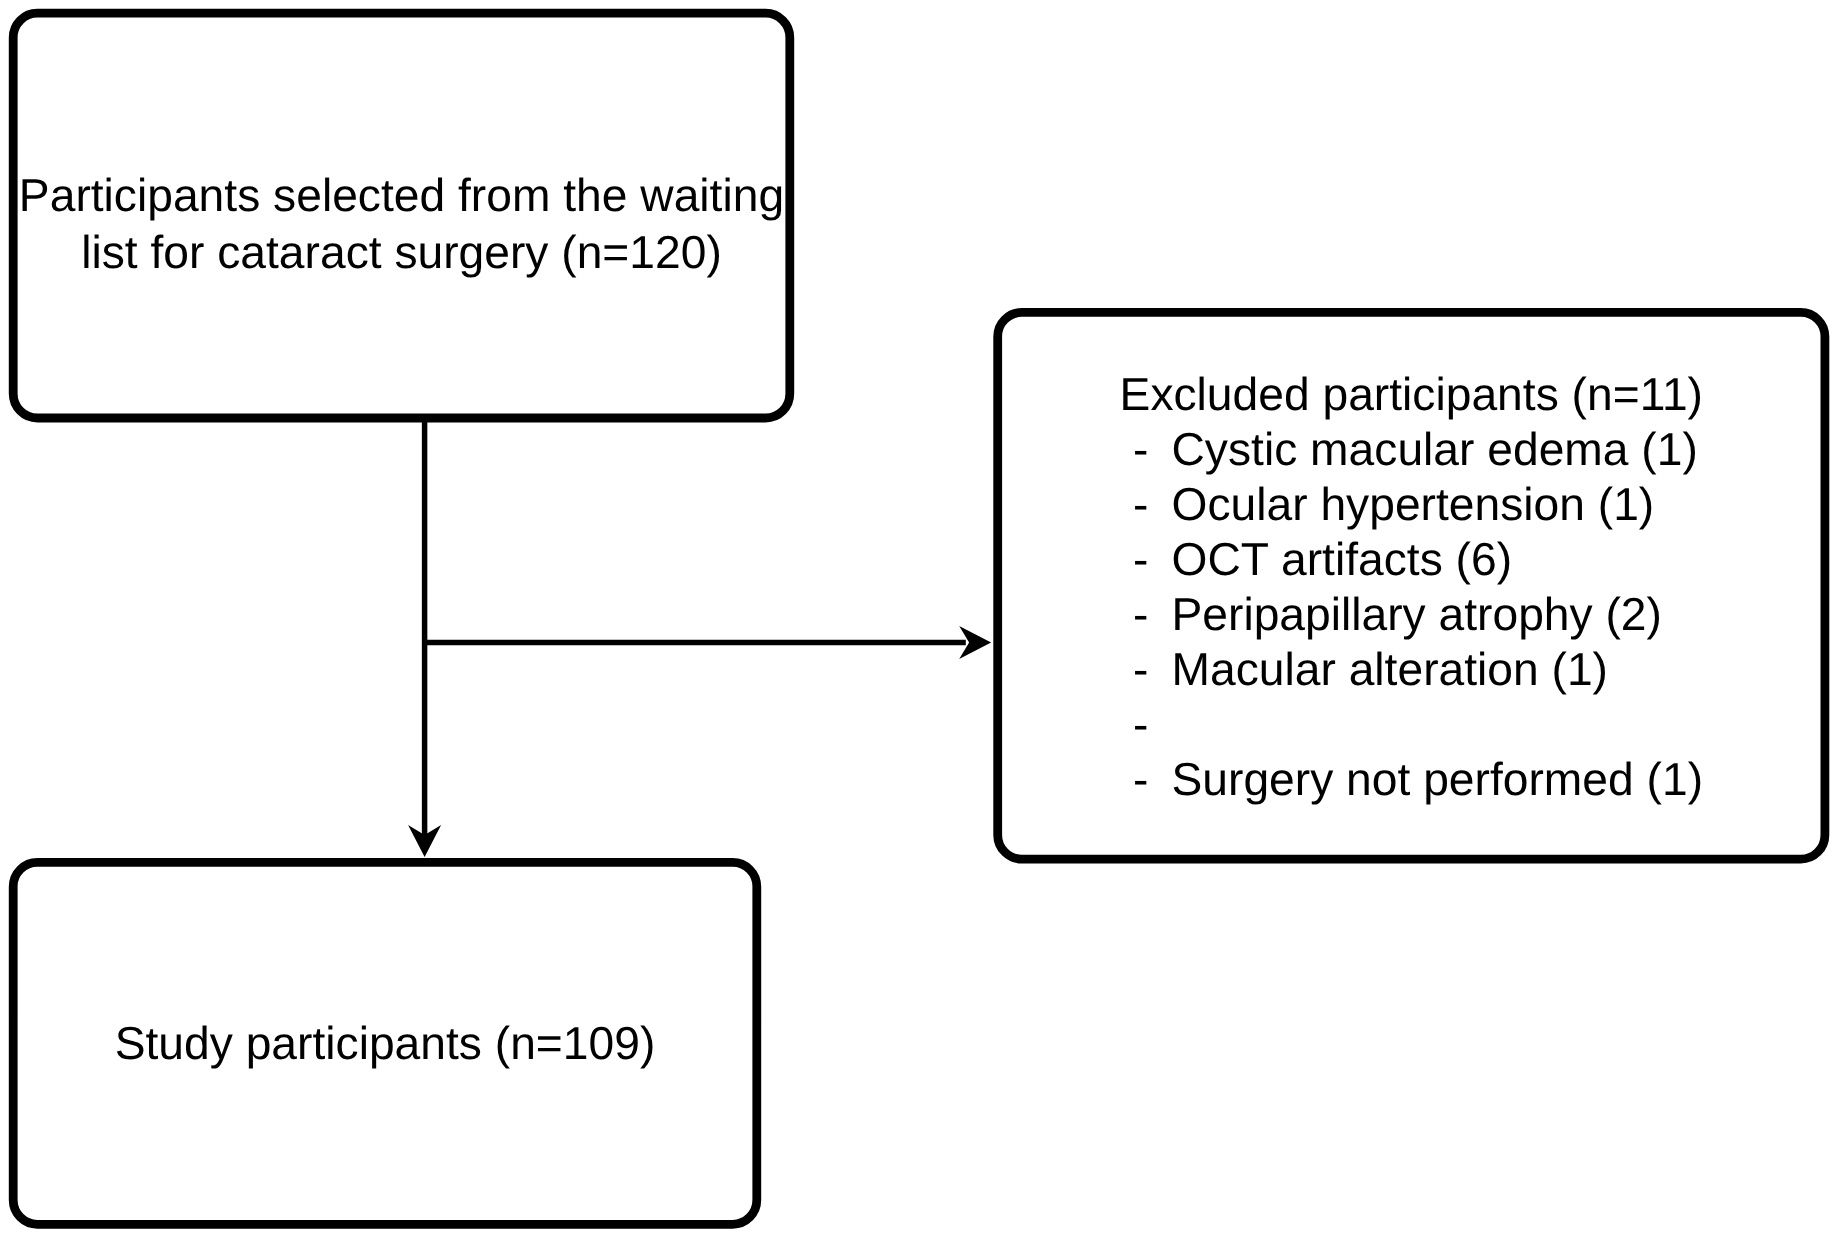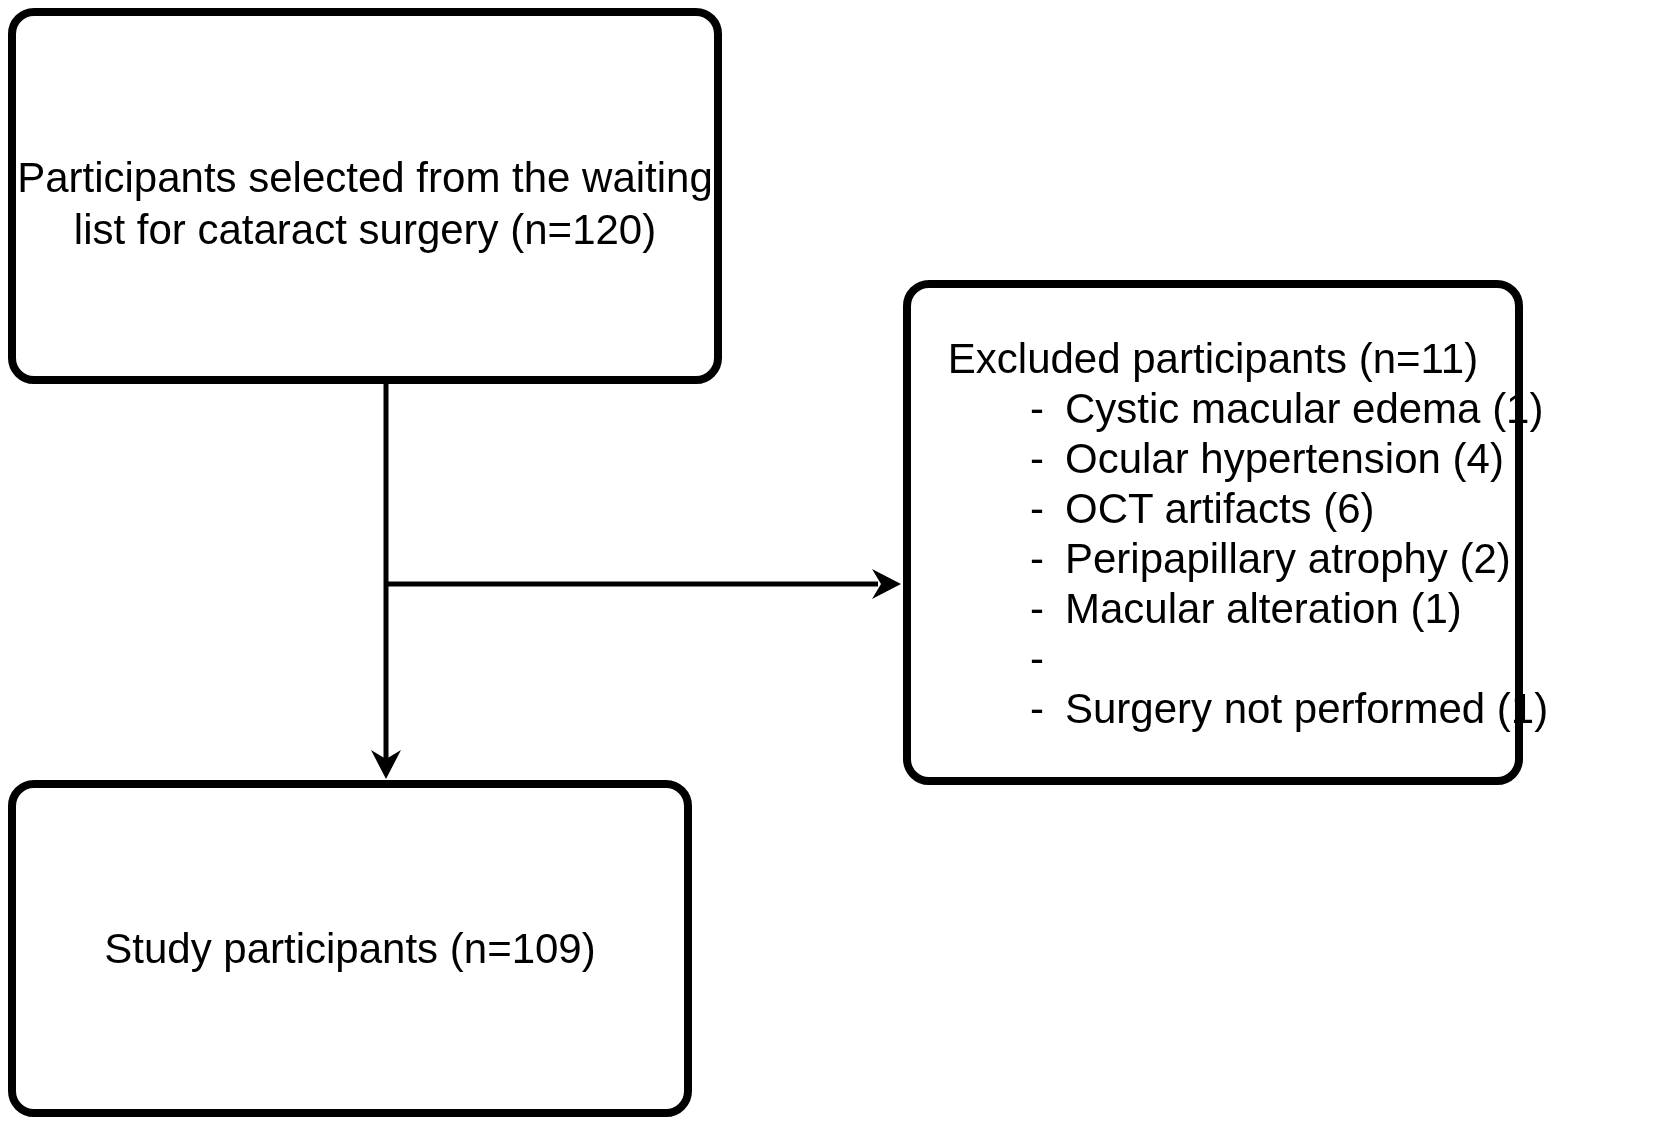--- a/index.html
+++ b/index.html
@@ -37,21 +37,21 @@
   }
   #box-source .line {
     font-size: 42px;
     line-height: 52px;
     text-align: center;
     white-space: nowrap;
   }
   #box-excluded {
     left: 903px;
     top: 280px;
-    width: 620px;
+    width: 760px;
     height: 505px;
     padding-top: 46px;
   }
   .excluded-title {
     font-size: 42px;
     line-height: 50px;
     text-align: center;
     white-space: nowrap;
   }
   .excluded-list {
@@ -112,21 +112,21 @@
 
   <div id="box-excluded" class="box">
     <div class="excluded-title">Excluded participants (n=11)</div>
     <ul class="excluded-list">
       <li class="excluded-item">
         <span class="bullet">-</span>
         <span>Cystic macular edema (1)</span>
       </li>
       <li class="excluded-item">
         <span class="bullet">-</span>
-        <span>Ocular hypertension (4)</span>
+        <span>Ocular hypertension (1)</span>
       </li>
       <li class="excluded-item">
         <span class="bullet">-</span>
         <span>OCT artifacts (6)</span>
       </li>
       <li class="excluded-item">
         <span class="bullet">-</span>
         <span>Peripapillary atrophy (2)</span>
       </li>
       <li class="excluded-item">

